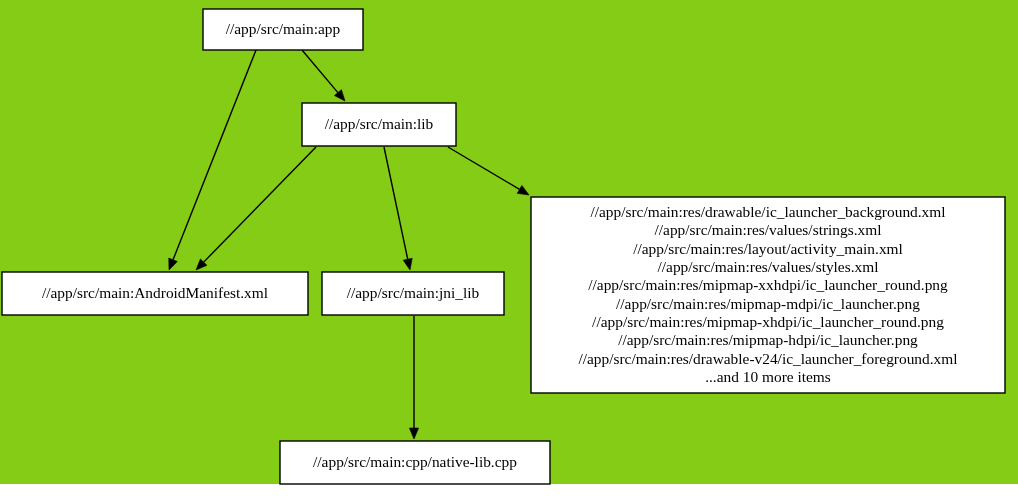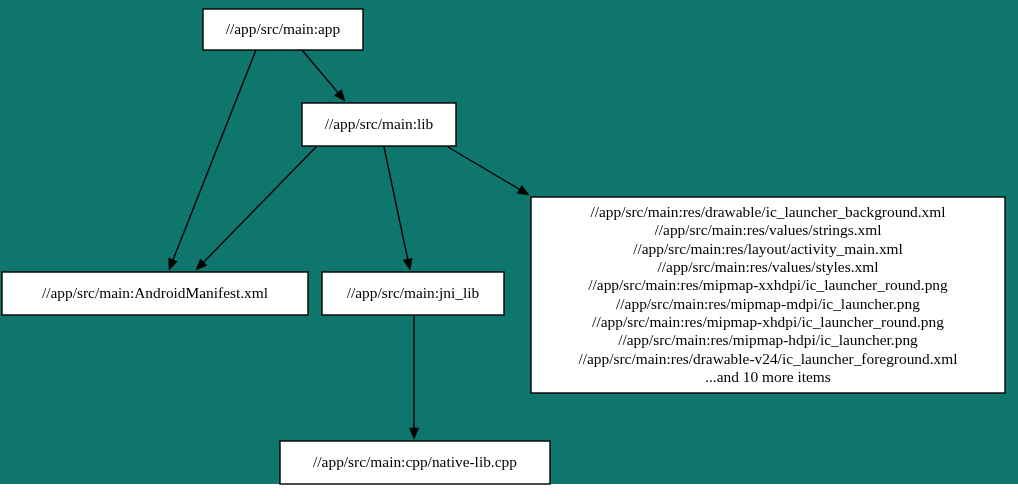--- a/index.html
+++ b/index.html
@@ -10,21 +10,21 @@
   body {
     width: 1018px;
     height: 496px;
     font-family: "Liberation Serif", "DejaVu Serif", serif;
     overflow: hidden;
   }
   #graph-root {
     position: relative;
     width: 1018px;
     height: 484px;
-    background: #0f766e;
+    background: #84cc16;
   }
   svg.graph-canvas {
     position: absolute;
     left: 0;
     top: 0;
     width: 1018px;
     height: 496px;
     display: block;
   }
   .node-box {

